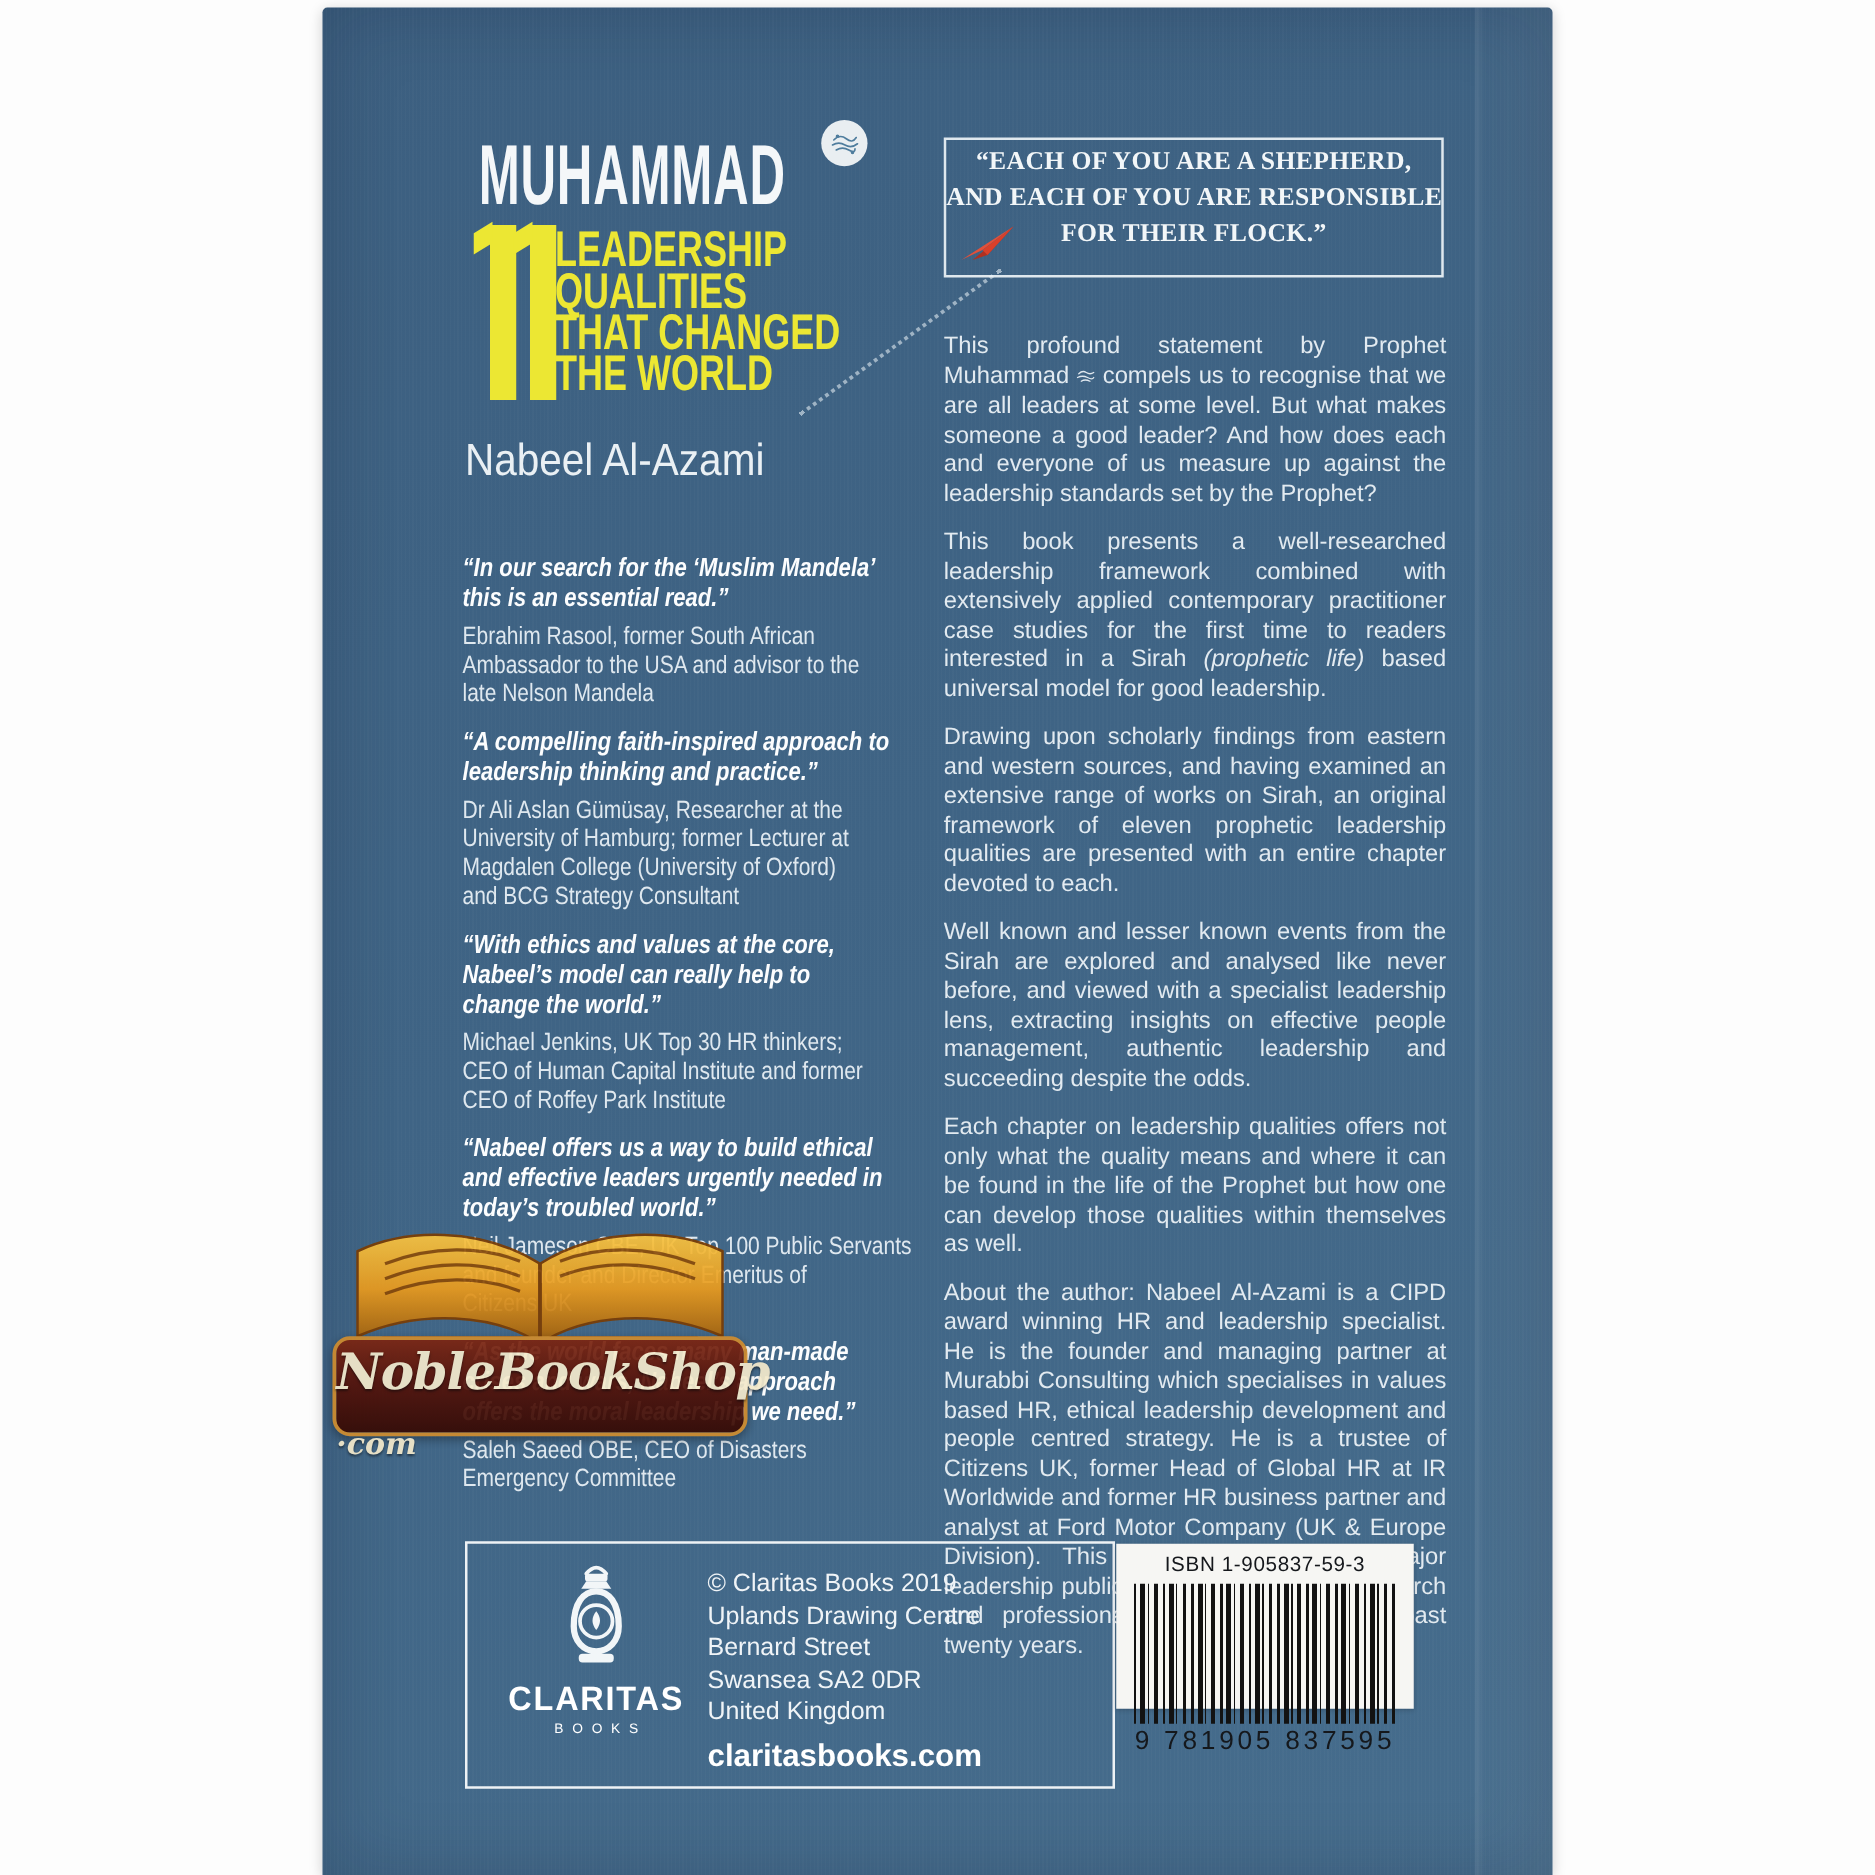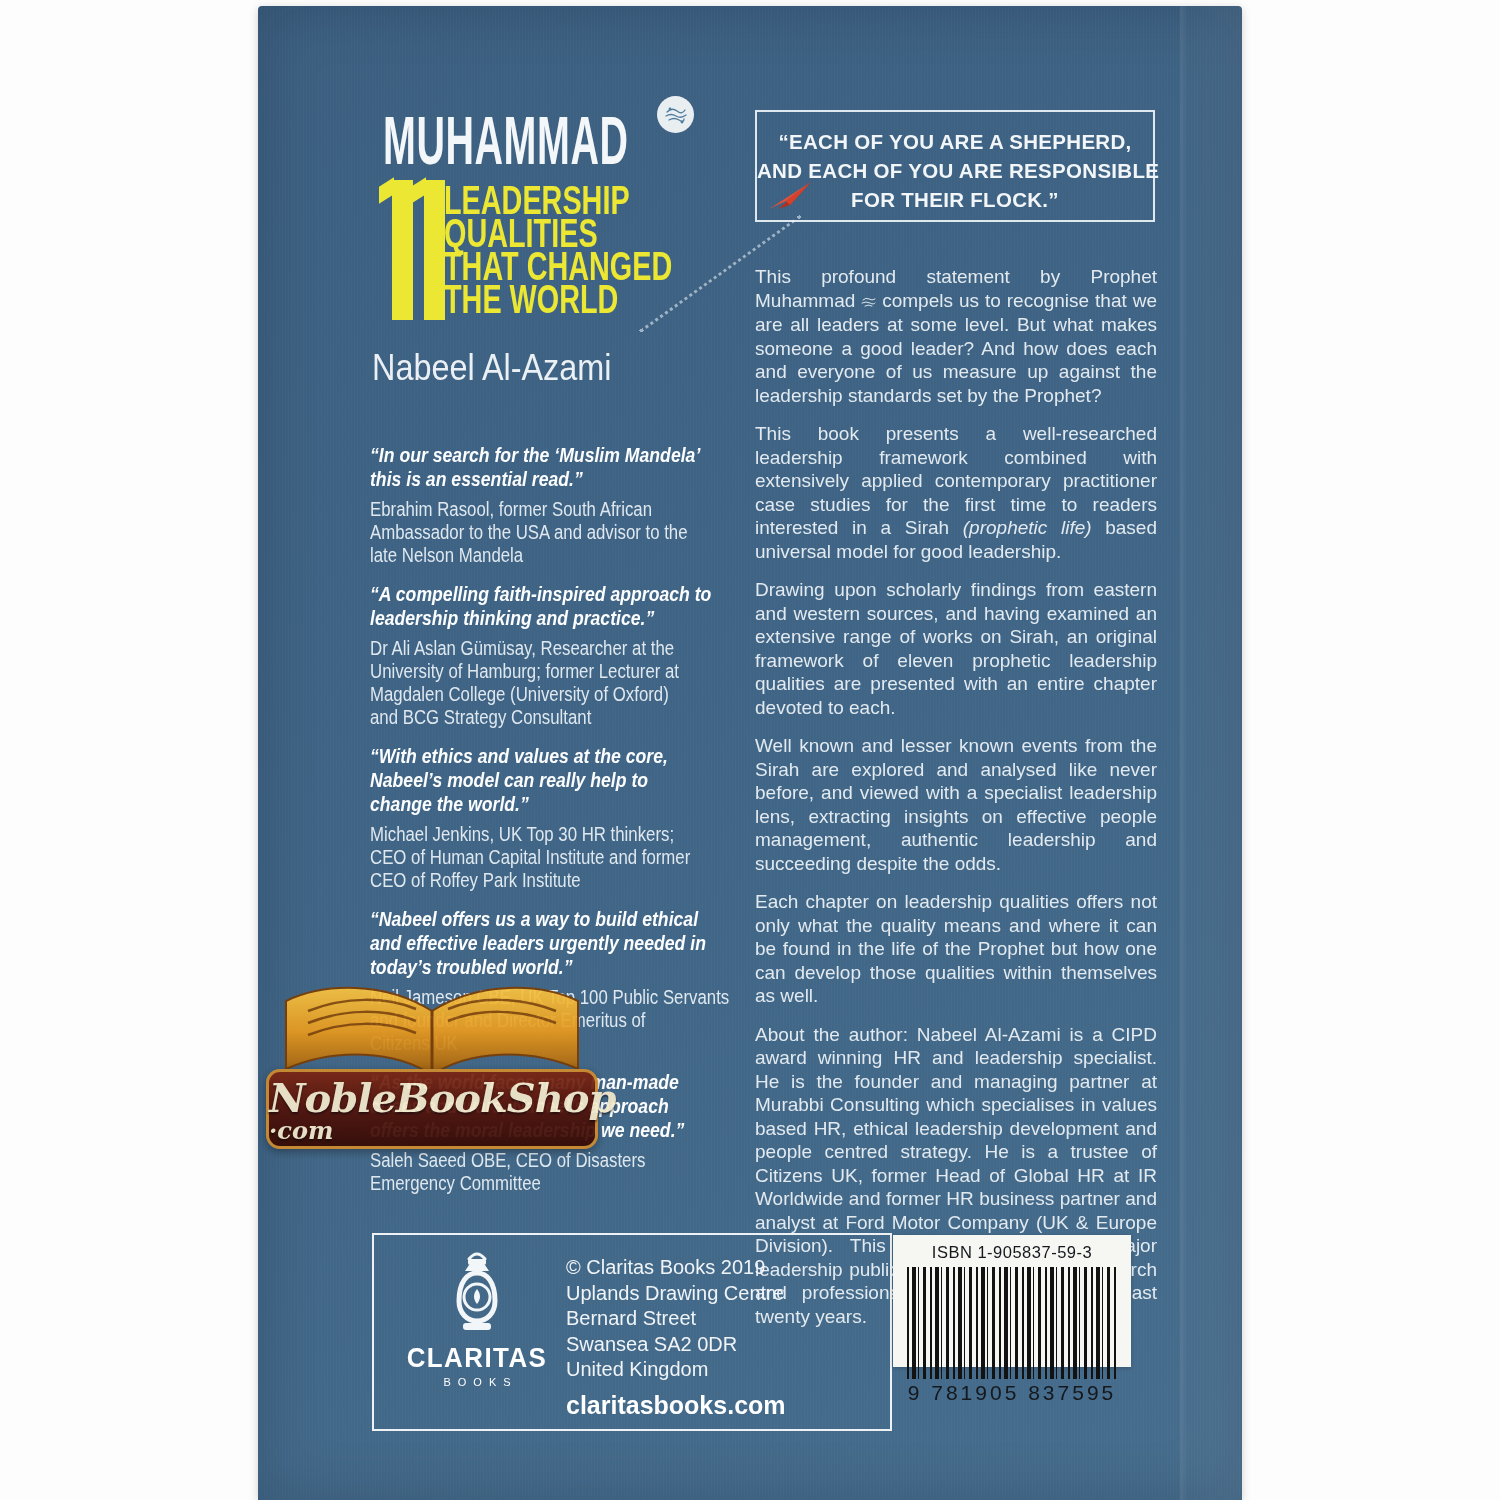--- a/index.html
+++ b/index.html
@@ -27,21 +27,21 @@
   .sr{position:absolute;width:1px;height:1px;overflow:hidden;clip-path:inset(50%);}
   .subtitle{position:absolute;left:186px;top:178px;color:#ece733;font-weight:700;font-size:40px;
         transform:scaleX(.72);transform-origin:left top;}
   .subtitle .line{line-height:33px;white-space:nowrap;}
   .author{position:absolute;left:114px;top:341px;color:#eaf0f4;font-size:36px;font-weight:400;
         transform:scaleX(.9);transform-origin:left top;white-space:nowrap;}
 
   
   .hadith{position:absolute;left:497px;top:104px;width:400px;height:112px;
         border:2px solid #dfe8ee;box-sizing:border-box;text-align:center;}
-  .hadith .lines{padding-top:15px;}
+  .hadith .lines{padding-top:3px;font-family:Liberation Serif, serif;}
   .hadith .line{color:#f2f6f8;font-weight:700;font-size:20.5px;line-height:29px;
         letter-spacing:.3px;white-space:nowrap;}
   .plane{position:absolute;left:12px;bottom:6px;}
   .trail{position:absolute;left:382px;top:324px;width:198px;border-top:3px dotted rgba(238,245,249,.55);
         transform:rotate(-35.7deg);transform-origin:left center;}
 
   
   .blurb{position:absolute;left:497px;top:259px;width:402px;color:#e2eaf0;}
   .blurb p{margin:0 0 15px 0;font-size:19px;line-height:23.5px;text-align:justify;}
   .blurb em{font-style:italic;}
@@ -58,21 +58,21 @@
 
   
   .watermark{position:absolute;left:8px;top:975px;width:332px;height:195px;opacity:.93;z-index:30;}
   .wm-banner{position:absolute;left:0;top:88px;width:332px;height:80px;box-sizing:border-box;
         background:linear-gradient(180deg,#7c2511 0%,#55130a 45%,#360902 100%);
         border:3px solid #cf8c2e;border-radius:14px;box-shadow:0 3px 8px rgba(0,0,0,.35);
         }
   .wm-brand{font-family:"DejaVu Serif",serif;font-style:italic;font-weight:700;font-size:40px;
         color:#f3e9cb;line-height:52px;letter-spacing:-1px;text-shadow:0 2px 2px rgba(0,0,0,.5);}
   .wm-tld{font-family:"DejaVu Serif",serif;font-style:italic;font-weight:700;font-size:24px;
-        color:#f3e9cb;line-height:14px;text-shadow:0 2px 2px rgba(0,0,0,.5);}
+        color:#f3e9cb;line-height:14px;text-shadow:0 2px 2px rgba(0,0,0,.5);margin-top:24px;}
 
   
   .pubbox{position:absolute;left:114px;top:1227px;width:520px;height:198px;
         border:2px solid #eef2f5;box-sizing:border-box;}
   .pub-logo{position:absolute;left:28px;top:14px;width:150px;text-align:center;color:#fff;}
   .pub-name{font-size:27px;font-weight:700;letter-spacing:1.5px;margin-top:2px;transform:scaleX(.96);transform-origin:center top;}
   .pub-sub{font-size:11px;letter-spacing:7px;margin-top:2px;padding-left:7px;}
   .pub-addr{position:absolute;left:192px;top:20px;color:#f0f4f7;}
   .pub-addr .line{font-size:20px;line-height:25.5px;white-space:nowrap;}
   .pub-site{position:absolute;left:192px;top:156px;color:#ffffff;font-weight:700;font-size:25px;}

